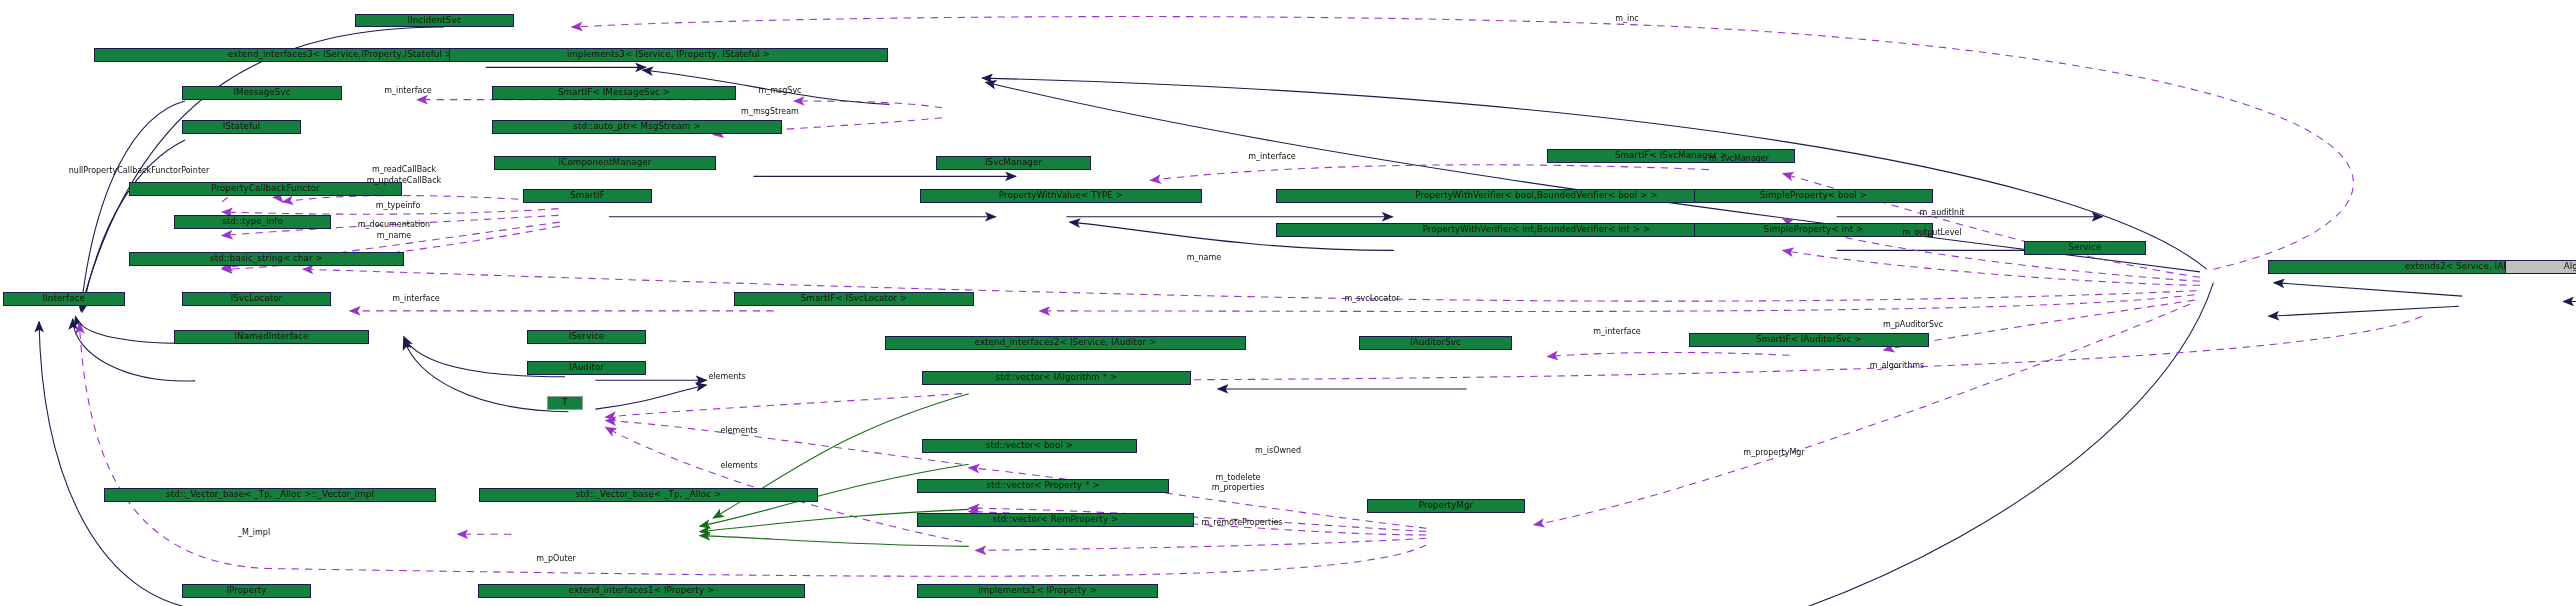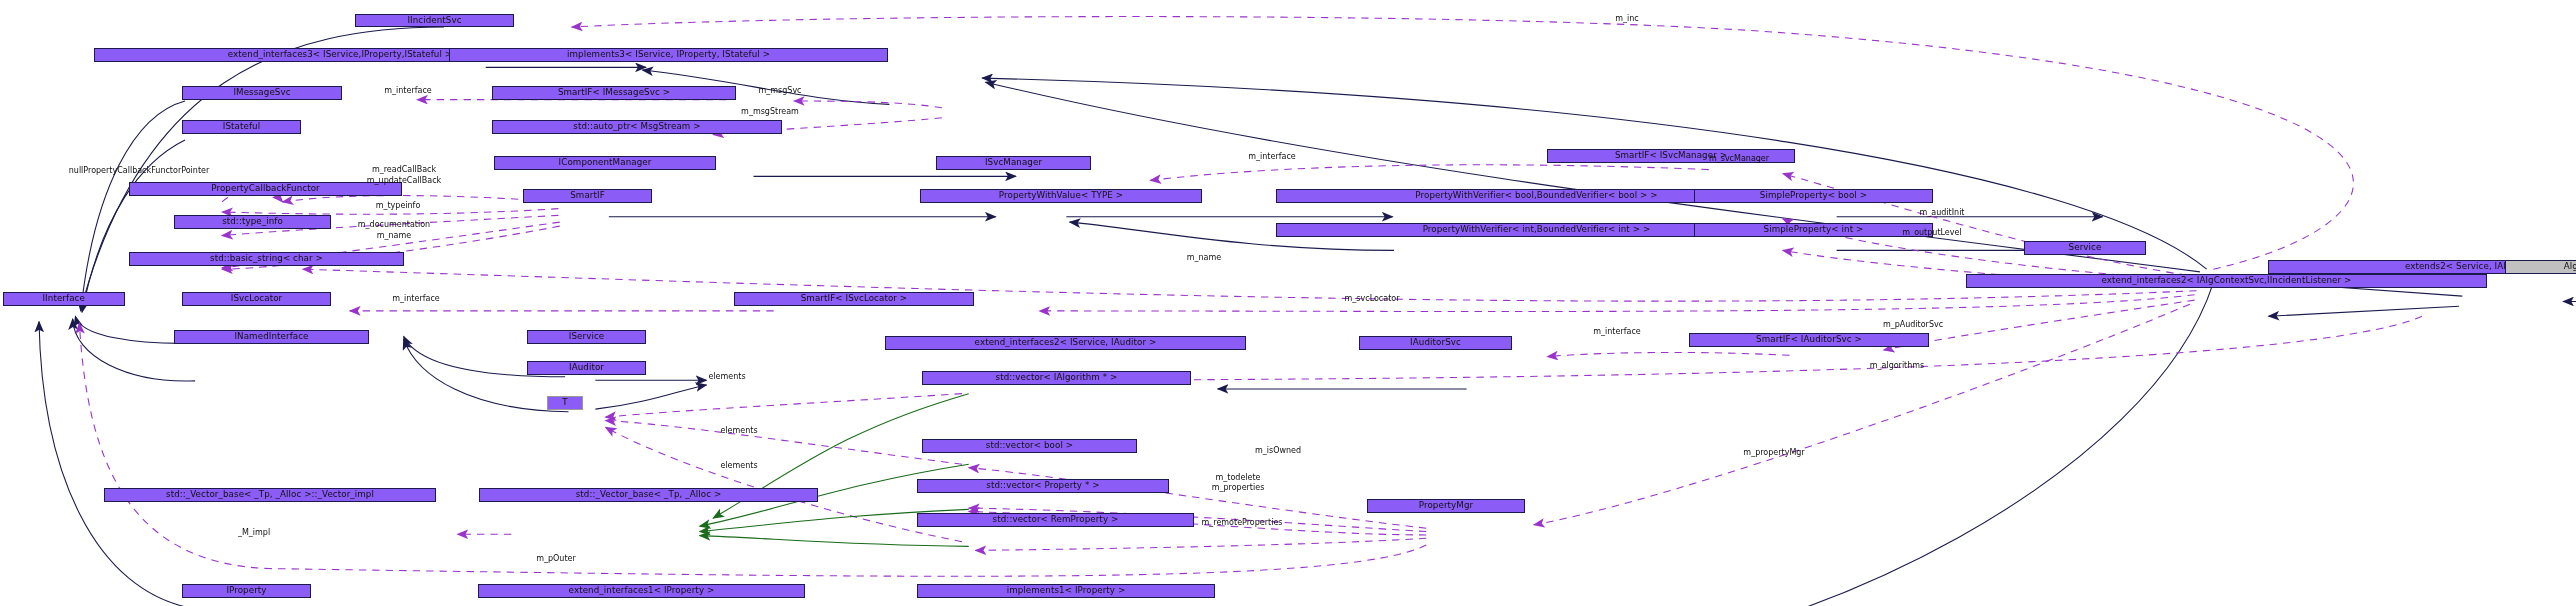--- a/index.html
+++ b/index.html
@@ -9,21 +9,21 @@
     height:607px;
     background:#ffffff;
     font-family:"DejaVu Sans","Liberation Sans",sans-serif;
     overflow:hidden;
   }
   #edges{position:absolute;left:0;top:0;width:2576px;height:607px;}
   .node{
     position:absolute;
     box-sizing:border-box;
     border:0.7px solid #1a1a4d;
-    background:#8b5cf6;
+    background:#15803d;
     color:#101010;
     font-size:8.7px;
     line-height:1;
     display:flex;
     align-items:center;
     justify-content:center;
     white-space:nowrap;
     padding:0 3.4px;
     height:13.5px;
     letter-spacing:0.1px;
@@ -178,21 +178,20 @@
   <div class="node" style="left:129px;top:182px;width:273px;">PropertyCallbackFunctor</div>
   <div class="node" style="left:523px;top:189px;width:129px;">SmartIF</div>
   <div class="node" style="left:920px;top:189px;width:282px;">PropertyWithValue&lt; TYPE &gt;</div>
   <div class="node" style="left:1276px;top:189px;width:521px;">PropertyWithVerifier&lt; bool,BoundedVerifier&lt; bool &gt; &gt;</div>
   <div class="node" style="left:1694px;top:189px;width:239px;">SimpleProperty&lt; bool &gt;</div>
   <div class="node" style="left:174px;top:215px;width:157px;">std::type_info</div>
   <div class="node" style="left:1276px;top:223px;width:521px;">PropertyWithVerifier&lt; int,BoundedVerifier&lt; int &gt; &gt;</div>
   <div class="node" style="left:1694px;top:223px;width:239px;">SimpleProperty&lt; int &gt;</div>
   <div class="node" style="left:2024px;top:241px;width:122px;">Service</div>
   <div class="node" style="left:129px;top:252px;width:275px;">std::basic_string&lt; char &gt;</div>
-  <div class="node" style="left:1966px;top:274px;width:521px;">extend_interfaces2&lt; IAlgContextSvc,IIncidentListener &gt;</div>
   <div class="node" style="left:2268px;top:260px;width:521px;">extends2&lt; Service, IAlgContextSvc, IIncidentListener &gt;</div>
   <div class="node highlight" style="left:2505px;top:260px;width:182px;">AlgContextSvc</div>
   <div class="node" style="left:2.7px;top:292px;width:122px;">IInterface</div>
   <div class="node" style="left:182px;top:292px;width:149px;">ISvcLocator</div>
   <div class="node" style="left:734px;top:292px;width:240px;">SmartIF&lt; ISvcLocator &gt;</div>
   <div class="node" style="left:174px;top:330px;width:195px;">INamedInterface</div>
   <div class="node" style="left:527px;top:330px;width:119px;">IService</div>
   <div class="node" style="left:885px;top:336px;width:361px;">extend_interfaces2&lt; IService, IAuditor &gt;</div>
   <div class="node" style="left:1359px;top:336px;width:153px;">IAuditorSvc</div>
   <div class="node" style="left:1689px;top:333px;width:240px;">SmartIF&lt; IAuditorSvc &gt;</div>
@@ -200,21 +199,21 @@
   <div class="node tparam" style="left:547px;top:396px;width:36px;">T</div>
   <div class="node" style="left:922px;top:371px;width:269px;">std::vector&lt; IAlgorithm * &gt;</div>
   <div class="node" style="left:922px;top:439px;width:215px;">std::vector&lt; bool &gt;</div>
   <div class="node" style="left:917px;top:479px;width:252px;">std::vector&lt; Property * &gt;</div>
   <div class="node" style="left:104px;top:488px;width:332px;">std::_Vector_base&lt; _Tp, _Alloc &gt;::_Vector_impl</div>
   <div class="node" style="left:479px;top:488px;width:339px;">std::_Vector_base&lt; _Tp, _Alloc &gt;</div>
   <div class="node" style="left:1367px;top:499px;width:158px;">PropertyMgr</div>
   <div class="node" style="left:917px;top:513px;width:277px;">std::vector&lt; RemProperty &gt;</div>
   <div class="node" style="left:182px;top:584px;width:129px;">IProperty</div>
   <div class="node" style="left:478px;top:584px;width:327px;">extend_interfaces1&lt; IProperty &gt;</div>
-  <div class="node" style="left:917px;top:584px;width:298px;">implements1&lt; IProperty &gt;</div>
+  <div class="node" style="left:917px;top:584px;width:241px;">implements1&lt; IProperty &gt;</div>
 
   <div class="elabel" style="left:1627px;top:15px;">m_inc</div>
   <div class="elabel" style="left:408px;top:87px;">m_interface</div>
   <div class="elabel" style="left:780px;top:87px;">m_msgSvc</div>
   <div class="elabel" style="left:770px;top:108px;">m_msgStream</div>
   <div class="elabel" style="left:1272px;top:153px;">m_interface</div>
   <div class="elabel" style="left:1739px;top:155px;">m_svcManager</div>
   <div class="elabel" style="left:139px;top:167px;">nullPropertyCallbackFunctorPointer</div>
   <div class="elabel" style="left:404px;top:166px;">m_readCallBack</div>
   <div class="elabel" style="left:404px;top:177px;">m_updateCallBack</div>

